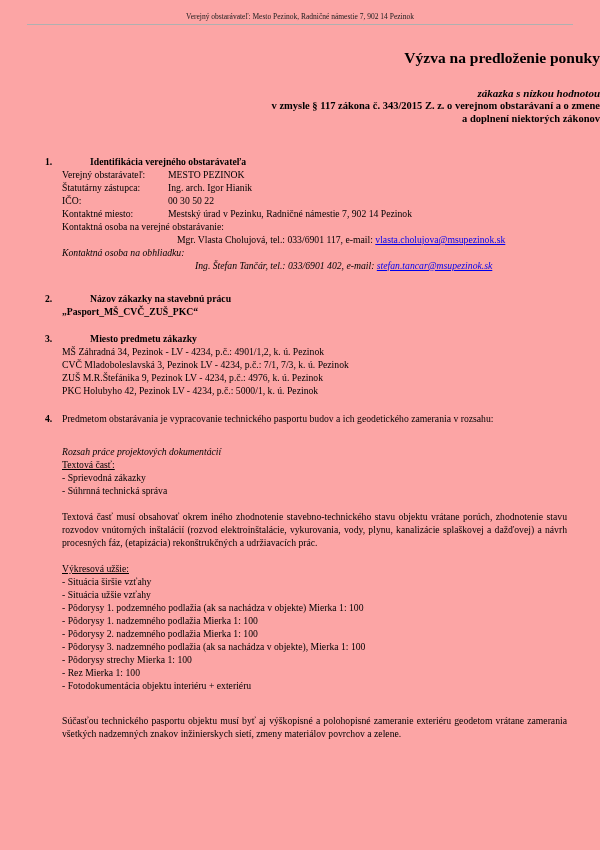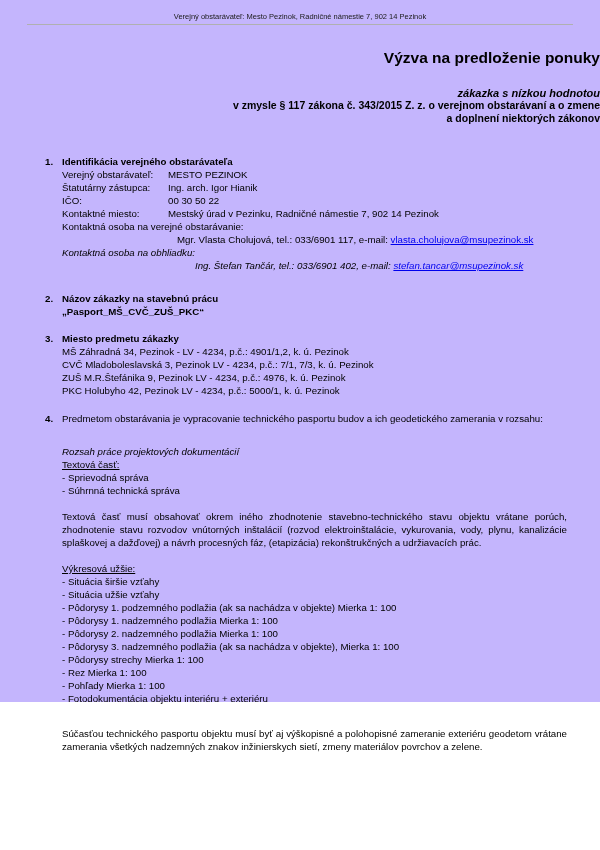--- a/index.html
+++ b/index.html
@@ -3,21 +3,21 @@
 <meta charset="utf-8">
 <style>
   * { margin: 0; padding: 0; box-sizing: border-box; }
   html, body { background: #fff; }
   body {
     width: 600px; height: 850px;
     font-family: "Liberation Sans", sans-serif;
     color: #000;
     overflow: hidden;
   }
-  .page { width: 600px; height: 702px; background: #c4b5fd; }
+  .page { width: 600px; height: 850px; background: #fca5a5; font-family: Liberation Serif, serif; }
 
   .doc-header {
     margin: 0 27px;
     padding-top: 12px;
     text-align: center;
     font-size: 7.5px;
     color: #1a1a1a;
   }
   .header-rule {
     margin: 3px 27px 0 27px;
@@ -30,21 +30,21 @@
   .law-block  { font-size: 10.5px; font-weight: bold; line-height: 13px; }
 
   .sections {
     margin: 30px 33px 0 45px;
     font-size: 9.7px;
     line-height: 13px;
   }
   .section { display: flex; }
   .sec-num  { width: 17px; flex-shrink: 0; font-weight: bold; }
   .sec-body { flex: 1; min-width: 0; }
-  .sec-heading { font-weight: bold; }
+  .sec-heading { font-weight: bold; margin-left: 28px; }
 
   .mt-20 { margin-top: 20px; }
   .mt-14 { margin-top: 14px; }
   .mt-15 { margin-top: 15px; }
   .mt-13 { margin-top: 13px; }
   .mt-22 { margin-top: 22px; }
 
   .kv-row { display: flex; }
   .kv-label { width: 106px; flex-shrink: 0; }
   .kv-value { flex: 1; }
@@ -134,35 +134,34 @@
       </div>
     </div>
 
     <div class="section mt-15">
       <div class="sec-num">4.</div>
       <div class="sec-body">
         <div class="just">Predmetom obstarávania je vypracovanie technického pasportu budov a ich geodetického zamerania v rozsahu:</div>
 
         <div class="italic mt-20">Rozsah práce projektových dokumentácií</div>
         <div class="underline">Textová časť:</div>
-        <div>- Sprievodná správa</div>
+        <div>- Sprievodná zákazky</div>
         <div>- Súhrnná technická správa</div>
 
         <div class="just mt-13">Textová časť musí obsahovať okrem iného zhodnotenie stavebno-technického stavu objektu vrátane porúch, zhodnotenie stavu rozvodov vnútorných inštalácií (rozvod elektroinštalácie, vykurovania, vody, plynu, kanalizácie splaškovej a dažďovej) a návrh procesných fáz, (etapizácia) rekonštrukčných a udržiavacích prác.</div>
 
         <div class="underline mt-13">Výkresová užšie:</div>
         <div>- Situácia širšie vzťahy</div>
         <div>- Situácia užšie vzťahy</div>
         <div>- Pôdorysy 1. podzemného podlažia (ak sa nachádza v objekte) Mierka 1: 100</div>
         <div>- Pôdorysy 1. nadzemného podlažia Mierka 1: 100</div>
         <div>- Pôdorysy 2. nadzemného podlažia Mierka 1: 100</div>
         <div>- Pôdorysy 3. nadzemného podlažia (ak sa nachádza v objekte), Mierka 1: 100</div>
         <div>- Pôdorysy strechy Mierka 1: 100</div>
         <div>- Rez Mierka 1: 100</div>
-        <div>- Pohľady Mierka 1: 100</div>
         <div>- Fotodokumentácia objektu interiéru + exteriéru</div>
 
         <div class="just mt-22">Súčasťou technického pasportu objektu musí byť aj výškopisné a polohopisné zameranie exteriéru geodetom vrátane zamerania všetkých nadzemných znakov inžinierskych sietí, zmeny materiálov povrchov a zelene.</div>
       </div>
     </div>
 
   </div>
 </div>
 
 </body></html>

